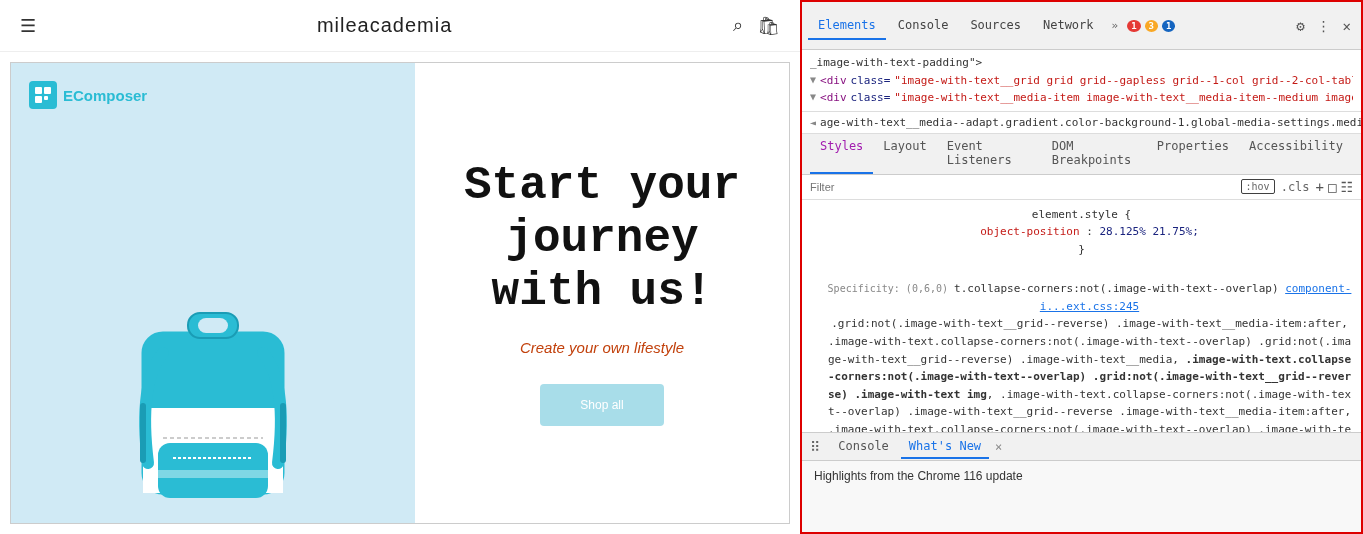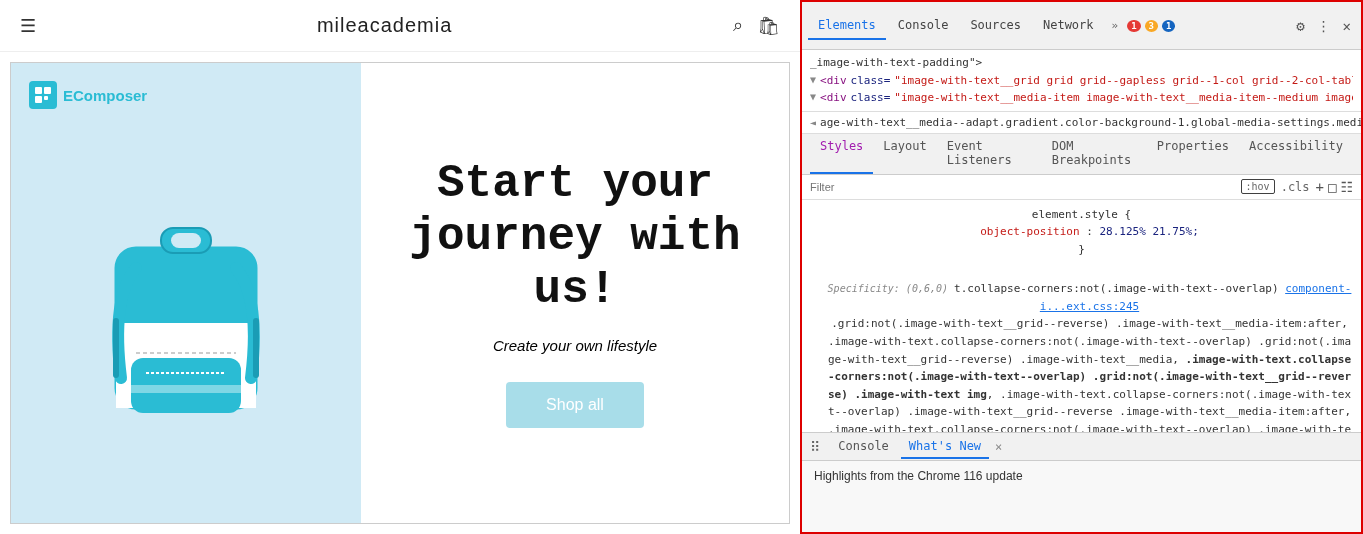--- a/index.html
+++ b/index.html
@@ -51,26 +51,26 @@
 
     .site-main {
       flex: 1;
       display: flex;
       align-items: stretch;
       border: 1px solid #ccc;
       margin: 10px;
     }
 
     .image-section {
-      width: 350px;
+      width: 404px;
       background: #d0eaf5;
       display: flex;
       flex-direction: column;
       align-items: center;
-      justify-content: center;
+      justify-content: flex-end;
       position: relative;
     }
 
     .ecomposer-logo {
       position: absolute;
       top: 18px;
       left: 18px;
       display: flex;
       align-items: center;
       gap: 6px;
@@ -116,31 +116,31 @@
       font-weight: 900;
       color: #111;
       text-align: center;
       line-height: 1.15;
       margin-bottom: 20px;
       font-family: Liberation Mono, monospace;
     }
 
     .hero-subtitle {
       font-size: 15px;
-      color: #000000;
+      color: #c2410c;
       margin-bottom: 28px;
       font-style: italic;
     }
 
     .shop-btn {
       background: #a8dde9;
       color: #fff;
       border: none;
       padding: 14px 40px;
-      font-size: 16px;
+      font-size: 12px;
       border-radius: 4px;
       cursor: pointer;
       font-weight: 500;
     }
 
     
     .devtools-panel {
       width: 563px;
       height: 534px;
       background: #f8f8f8;
@@ -350,21 +350,21 @@
     .css-source { color: #1a73e8; text-decoration: underline; cursor: pointer; }
     .css-rule-block { margin-bottom: 4px; }
     .css-indent { padding-left: 16px; }
     .css-long-selector { 
       color: #333; 
       word-break: break-all; 
       white-space: normal;
       line-height: 1.4;
     }
     .css-media-query { color: #881280; }
-    .css-specificity { color: #888; font-size: 10px; font-style: italic; }
+    .css-specificity { color: #888; font-size: 10px; }
 
     
     .bottom-panel {
       height: 100px;
       background: #f8f8f8;
       border-top: 1px solid #ccc;
       display: flex;
       flex-direction: column;
       flex-shrink: 0;
     }

